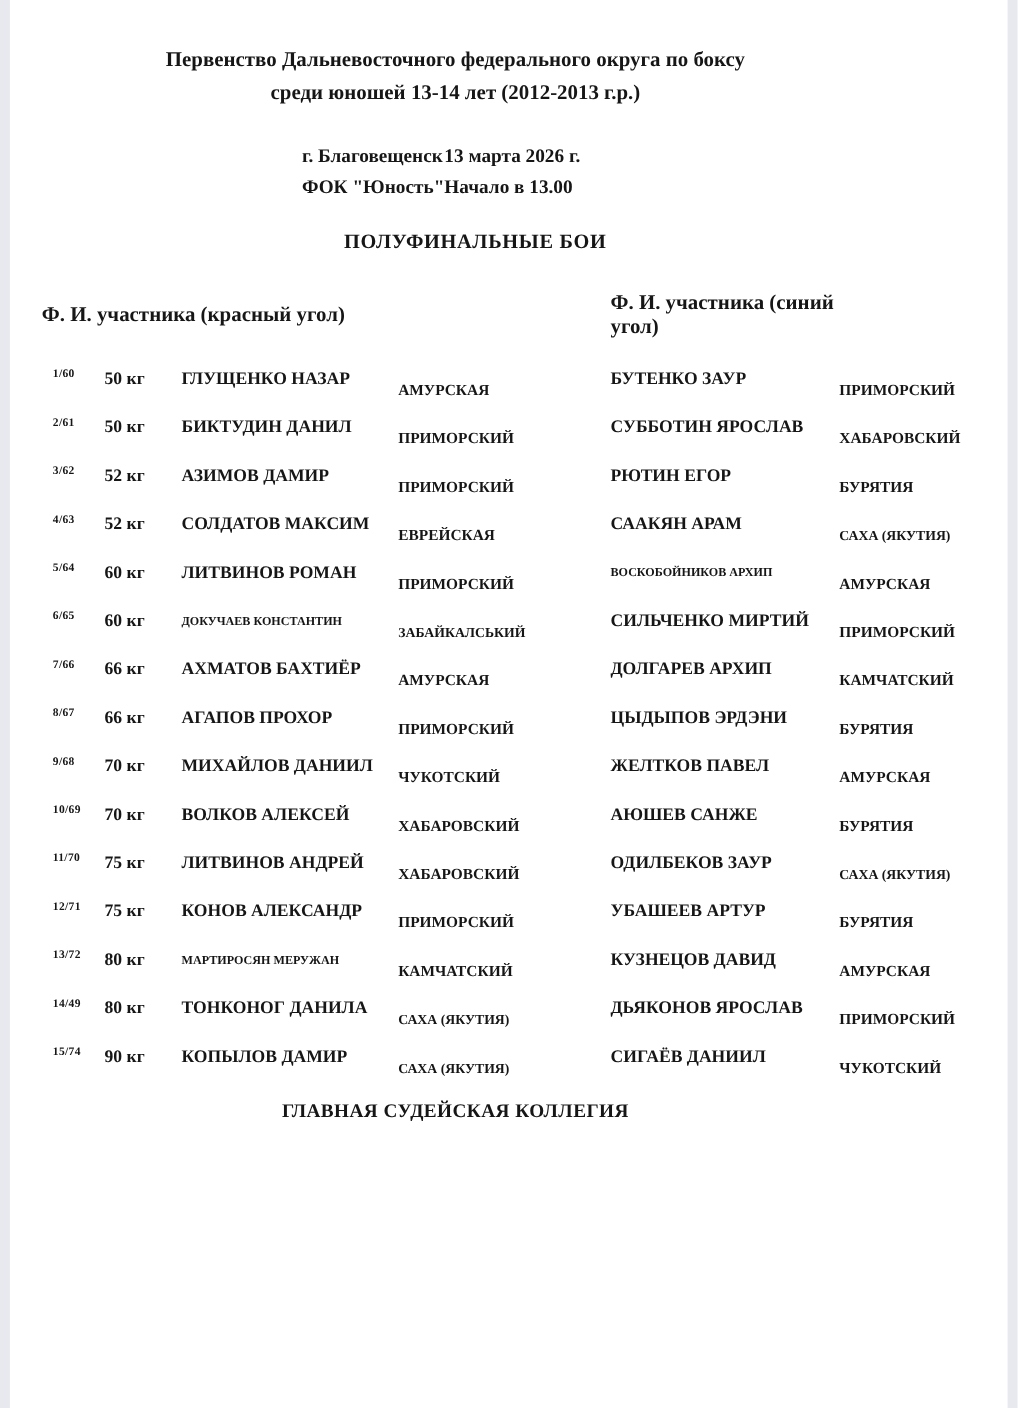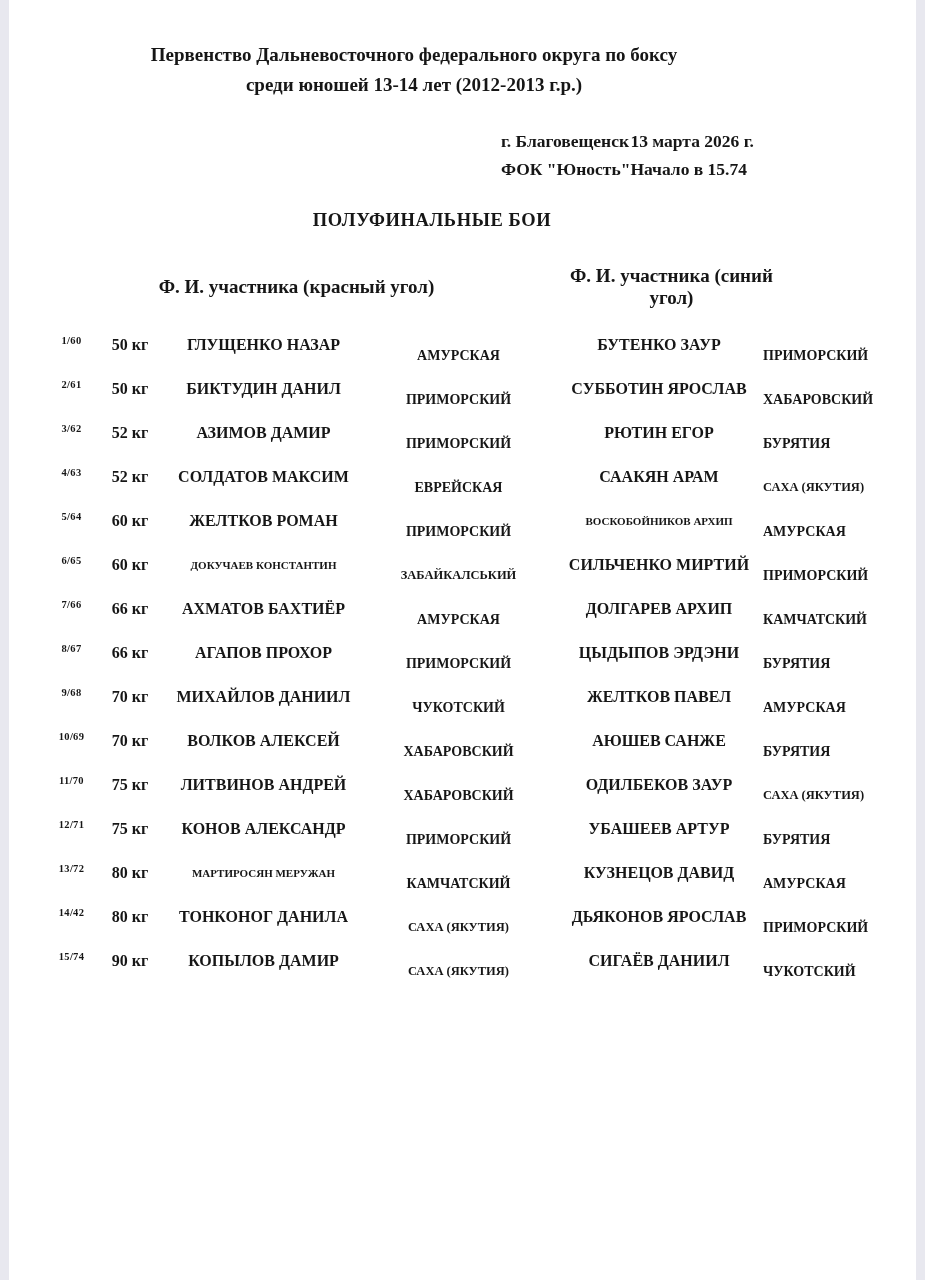--- a/index.html
+++ b/index.html
@@ -28,21 +28,21 @@
 
   .doc-title {
     text-align: center;
     font-size: 19px;
     line-height: 1.6;
     margin: 0 90px;
   }
 
   .info-block {
     display: flex;
-    justify-content: flex-end;
+    justify-content: center;
     margin: 26px 74px 0 48px;
     font-size: 17.5px;
     line-height: 1.6;
   }
   .info-left { text-align: left; }
   .info-right { text-align: left; }
 
   .section-title {
     text-align: center;
     font-size: 18.5px;
@@ -51,21 +51,20 @@
     margin-left: 36px;
   }
 
   .bout-table {
     margin: 34px 40px 0 38px; 
   }
   .grid-row {
     display: grid;
     grid-template-columns: 57px 70px 197px 193px 208px 1fr;
     align-items: center;
-    text-align: center;
   }
   .headers-row { margin-bottom: 14px; }
   .corner-header { font-size: 19px; }
   .corner-header.red  { grid-column: 1 / span 4; }
   .corner-header.blue { grid-column: 5 / span 2; }
 
   .bout-row { height: 44px; }
   .cell-bout {
     font-size: 10.5px;
     position: relative;
@@ -99,21 +98,21 @@
     <div>среди юношей 13-14 лет (2012-2013 г.р.)</div>
   </div>
 
   <div class="info-block">
     <div class="info-left">
       <div>г. Благовещенск</div>
       <div>ФОК "Юность"</div>
     </div>
     <div class="info-right">
       <div>13 марта 2026 г.</div>
-      <div>Начало в 15.74</div>
+      <div>Начало в 13.00</div>
     </div>
   </div>
 
   <div class="section-title">ПОЛУФИНАЛЬНЫЕ БОИ</div>
 
   <div class="bout-table">
     <div class="grid-row headers-row">
       <div class="corner-header red">Ф. И. участника (красный угол)</div>
       <div class="corner-header blue">Ф. И. участника (синий угол)</div>
     </div>
@@ -146,21 +145,21 @@
     <div class="cell-bout">4/63</div>
     <div class="cell-weight">52 кг</div>
     <div class="cell-name">СОЛДАТОВ МАКСИМ</div>
     <div class="cell-region">ЕВРЕЙСКАЯ</div>
     <div class="cell-name">СААКЯН АРАМ</div>
     <div class="cell-region sz-sm-region">САХА (ЯКУТИЯ)</div>
   </div>
         <div class="grid-row bout-row">
     <div class="cell-bout">5/64</div>
     <div class="cell-weight">60 кг</div>
-    <div class="cell-name">ЖЕЛТКОВ РОМАН</div>
+    <div class="cell-name">ЛИТВИНОВ РОМАН</div>
     <div class="cell-region">ПРИМОРСКИЙ</div>
     <div class="cell-name sz-sm-name">ВОСКОБОЙНИКОВ АРХИП</div>
     <div class="cell-region">АМУРСКАЯ</div>
   </div>
         <div class="grid-row bout-row">
     <div class="cell-bout">6/65</div>
     <div class="cell-weight">60 кг</div>
     <div class="cell-name sz-sm-name">ДОКУЧАЕВ КОНСТАНТИН</div>
     <div class="cell-region sz-sm-region">ЗАБАЙКАЛСЬКИЙ</div>
     <div class="cell-name">СИЛЬЧЕНКО МИРТИЙ</div>
@@ -216,32 +215,33 @@
   </div>
         <div class="grid-row bout-row">
     <div class="cell-bout">13/72</div>
     <div class="cell-weight">80 кг</div>
     <div class="cell-name sz-sm-name">МАРТИРОСЯН МЕРУЖАН</div>
     <div class="cell-region">КАМЧАТСКИЙ</div>
     <div class="cell-name">КУЗНЕЦОВ ДАВИД</div>
     <div class="cell-region">АМУРСКАЯ</div>
   </div>
         <div class="grid-row bout-row">
-    <div class="cell-bout">14/42</div>
+    <div class="cell-bout">14/49</div>
     <div class="cell-weight">80 кг</div>
     <div class="cell-name">ТОНКОНОГ ДАНИЛА</div>
     <div class="cell-region sz-sm-region">САХА (ЯКУТИЯ)</div>
     <div class="cell-name">ДЬЯКОНОВ ЯРОСЛАВ</div>
     <div class="cell-region">ПРИМОРСКИЙ</div>
   </div>
         <div class="grid-row bout-row">
     <div class="cell-bout">15/74</div>
     <div class="cell-weight">90 кг</div>
     <div class="cell-name">КОПЫЛОВ ДАМИР</div>
     <div class="cell-region sz-sm-region">САХА (ЯКУТИЯ)</div>
     <div class="cell-name">СИГАЁВ ДАНИИЛ</div>
     <div class="cell-region">ЧУКОТСКИЙ</div>
   </div>
       </div>
   </div>
 
+  <div class="doc-footer">ГЛАВНАЯ СУДЕЙСКАЯ КОЛЛЕГИЯ</div>
 
 </div>
 
 </body></html>

